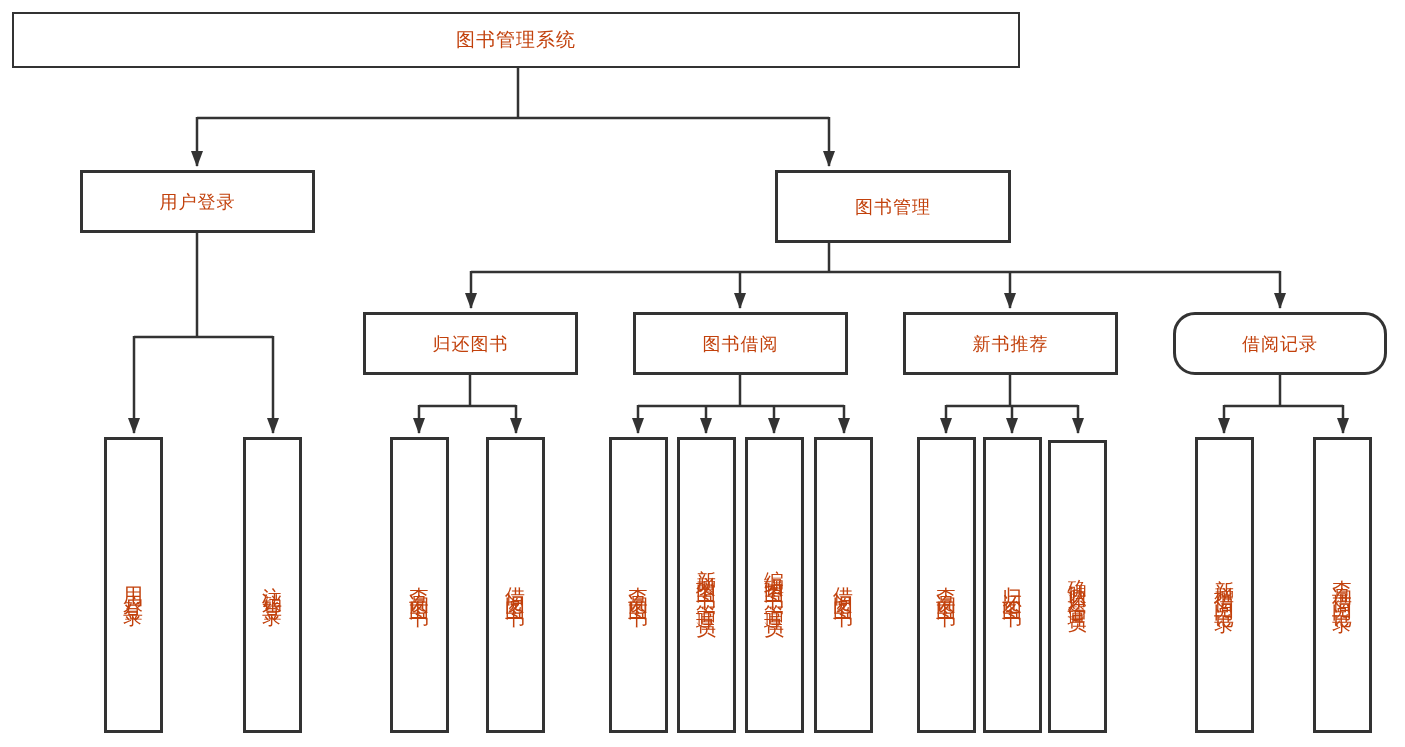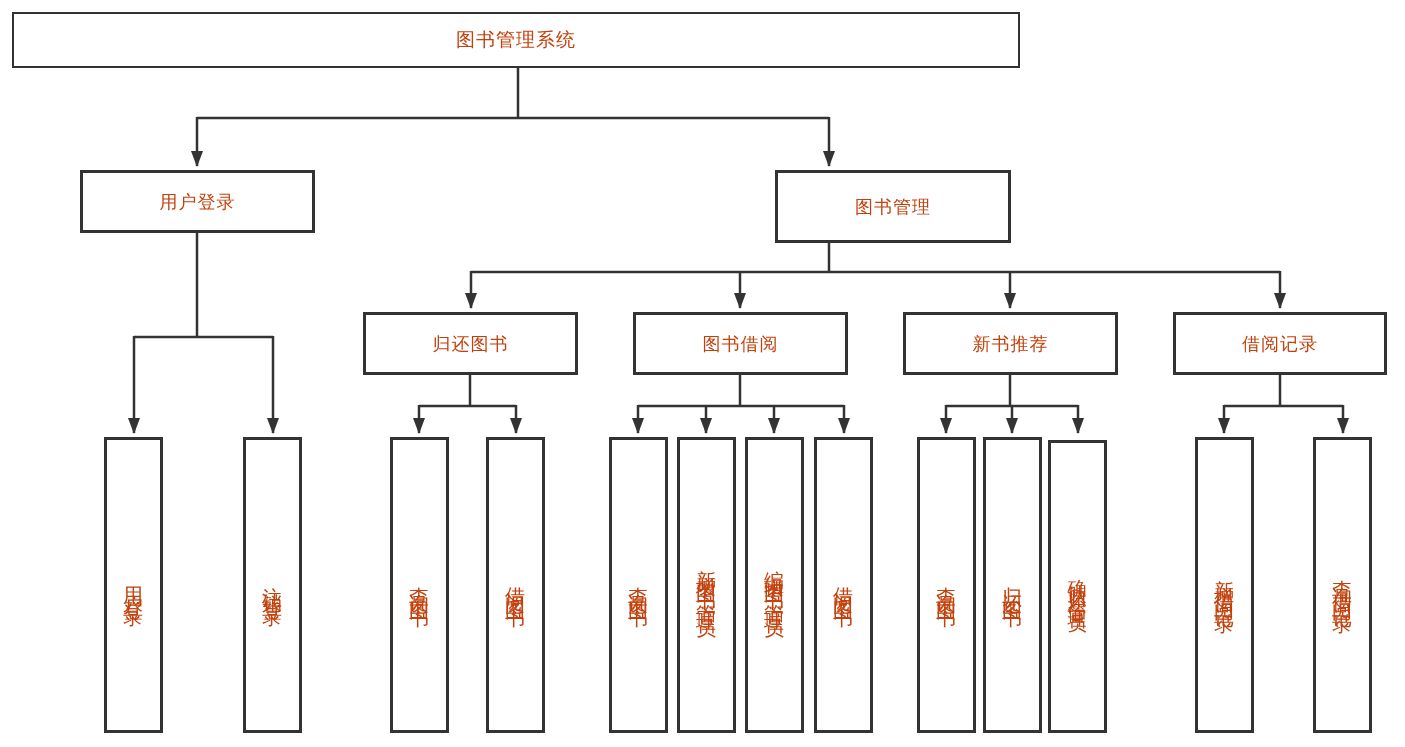--- a/index.html
+++ b/index.html
@@ -141,21 +141,21 @@
 
   <div class="node branch" style="left:363px; top:312px; width:215px; height:63px;">
     <span>归还图书</span>
   </div>
   <div class="node branch" style="left:633px; top:312px; width:215px; height:63px;font-family:Liberation Mono, monospace;">
     <span>图书借阅</span>
   </div>
   <div class="node branch" style="left:903px; top:312px; width:215px; height:63px;">
     <span>新书推荐</span>
   </div>
-  <div class="node branch" style="left:1173px; top:312px; width:214px; height:63px;">
+  <div class="node branch" style="left:1173px; top:312px; width:214px; height:63px;border-radius:22px;">
     <span>借阅记录</span>
   </div>
 
   <div class="node leaf" style="left:104px; top:437px; width:59px; height:296px;">
     <span class="v-label">用户登录</span>
   </div>
   <div class="node leaf" style="left:243px; top:437px; width:59px; height:296px;">
     <span class="v-label">注销登录</span>
   </div>
 

